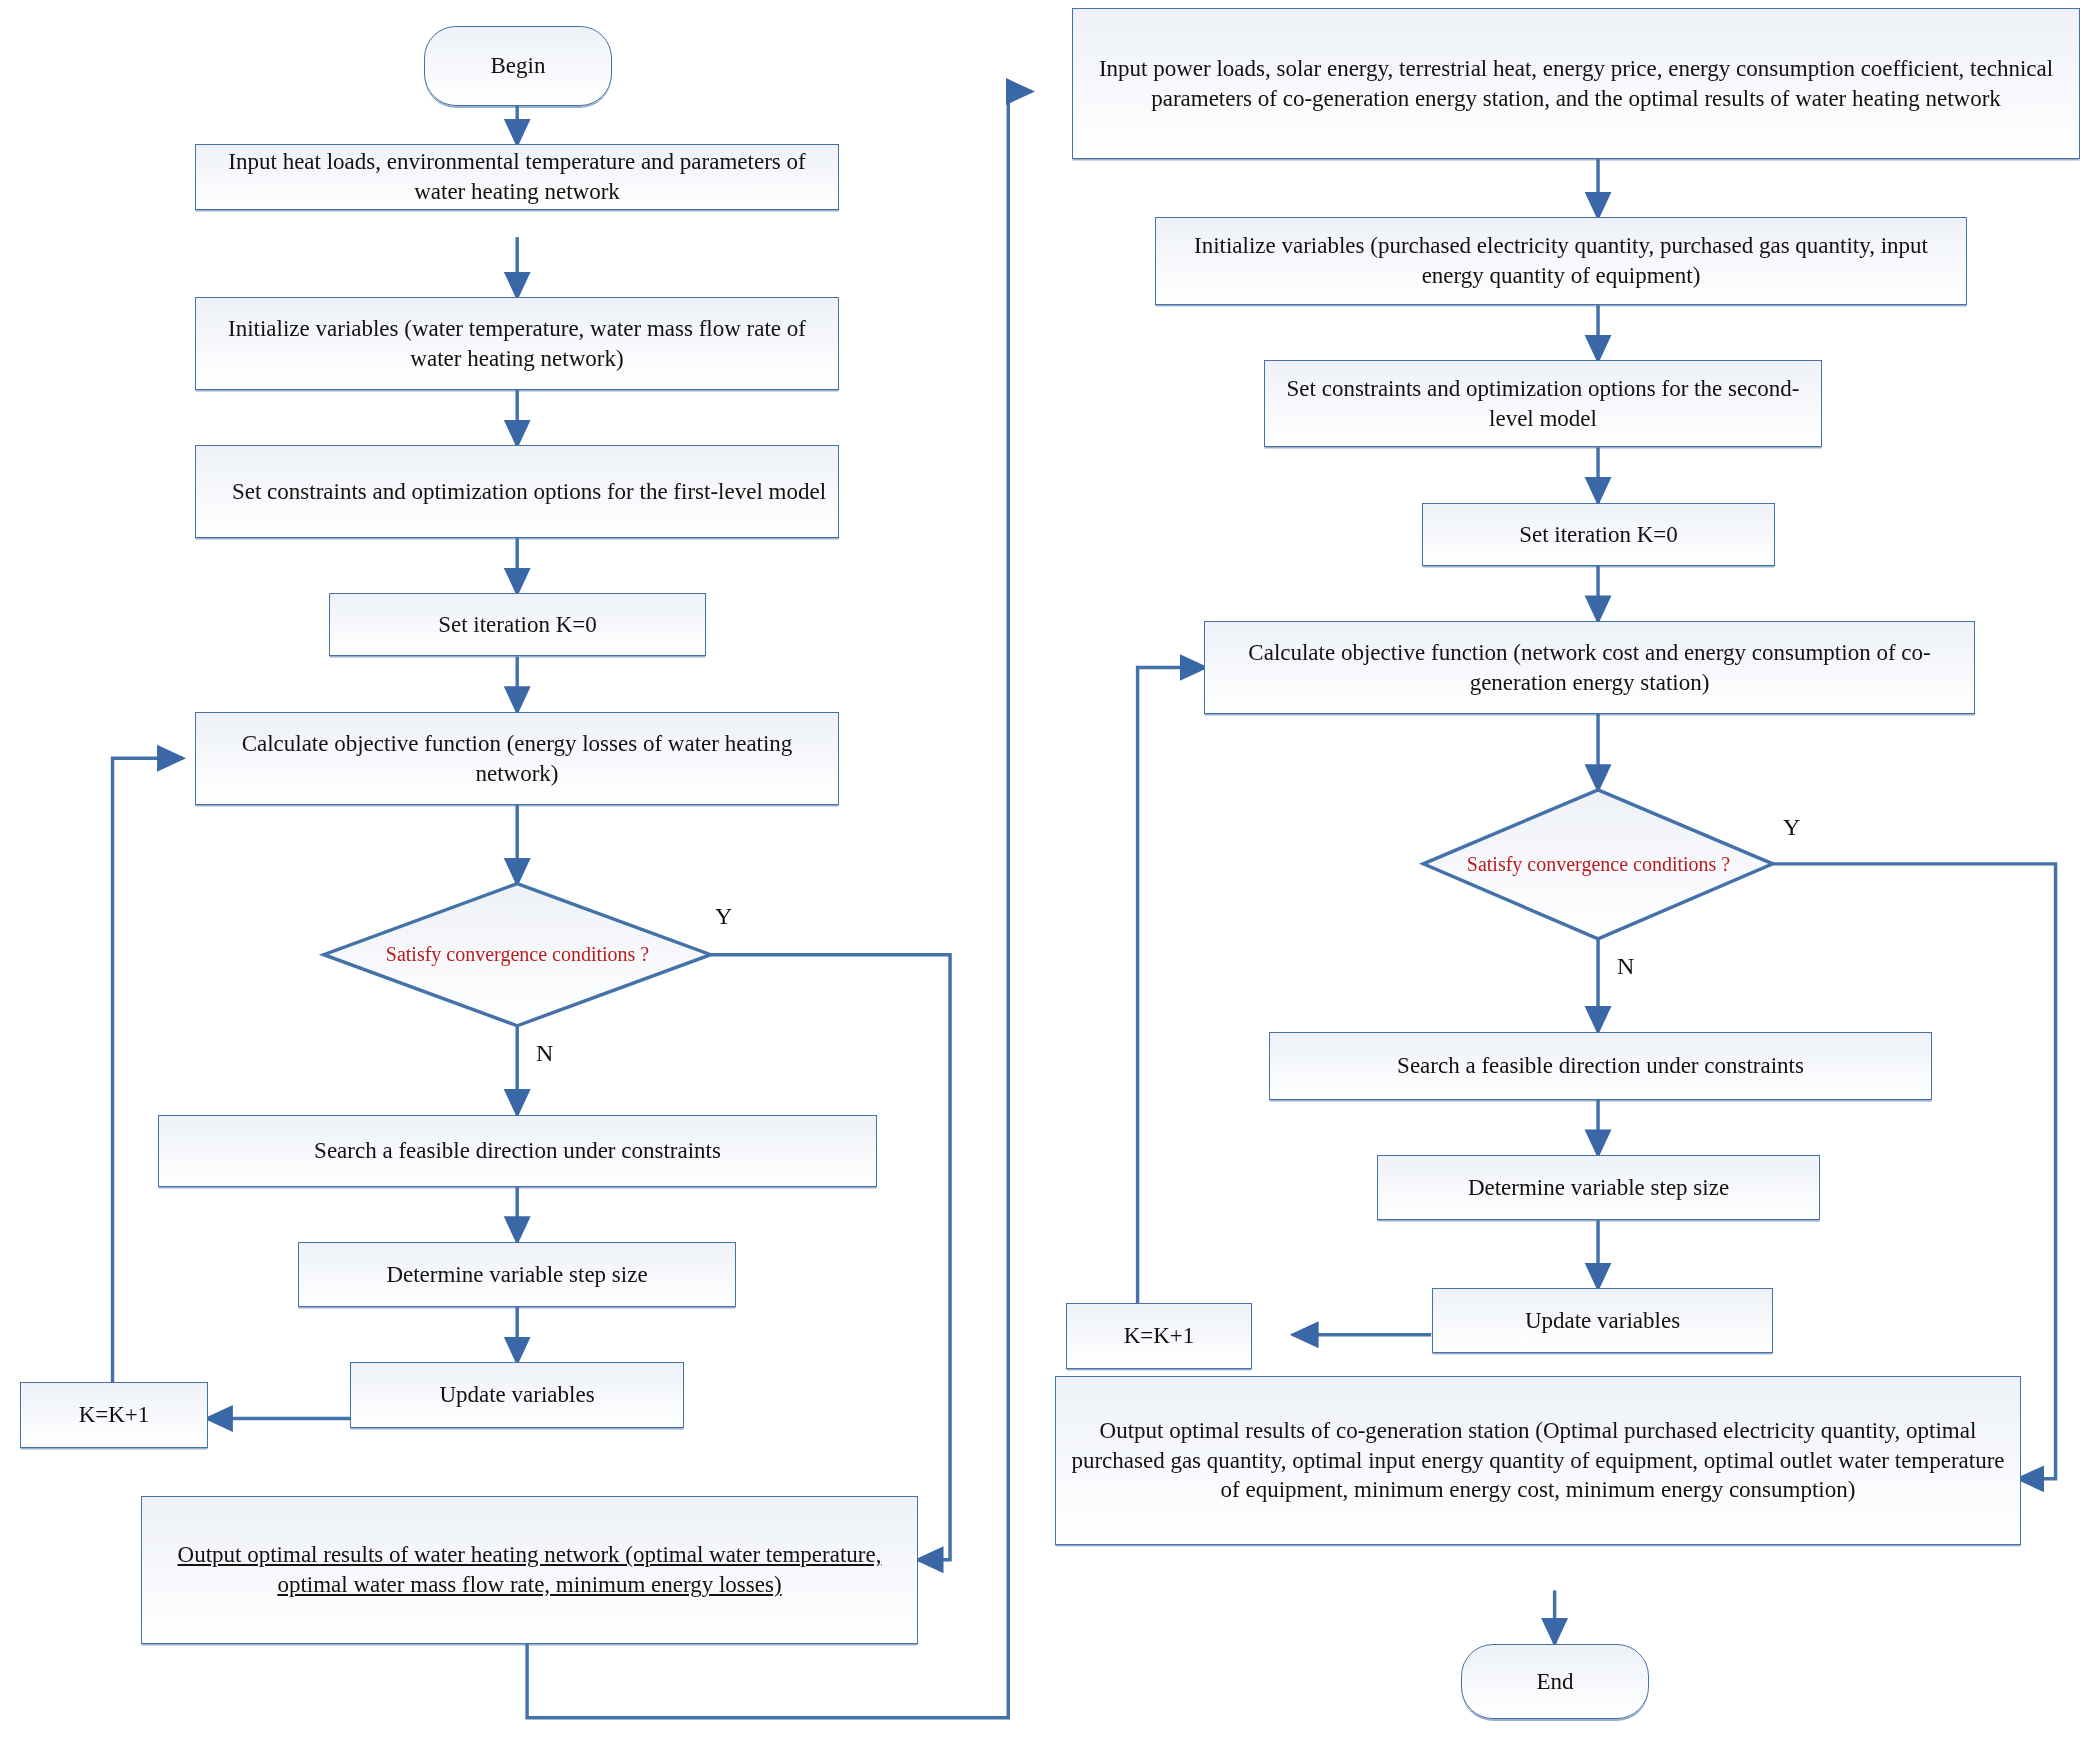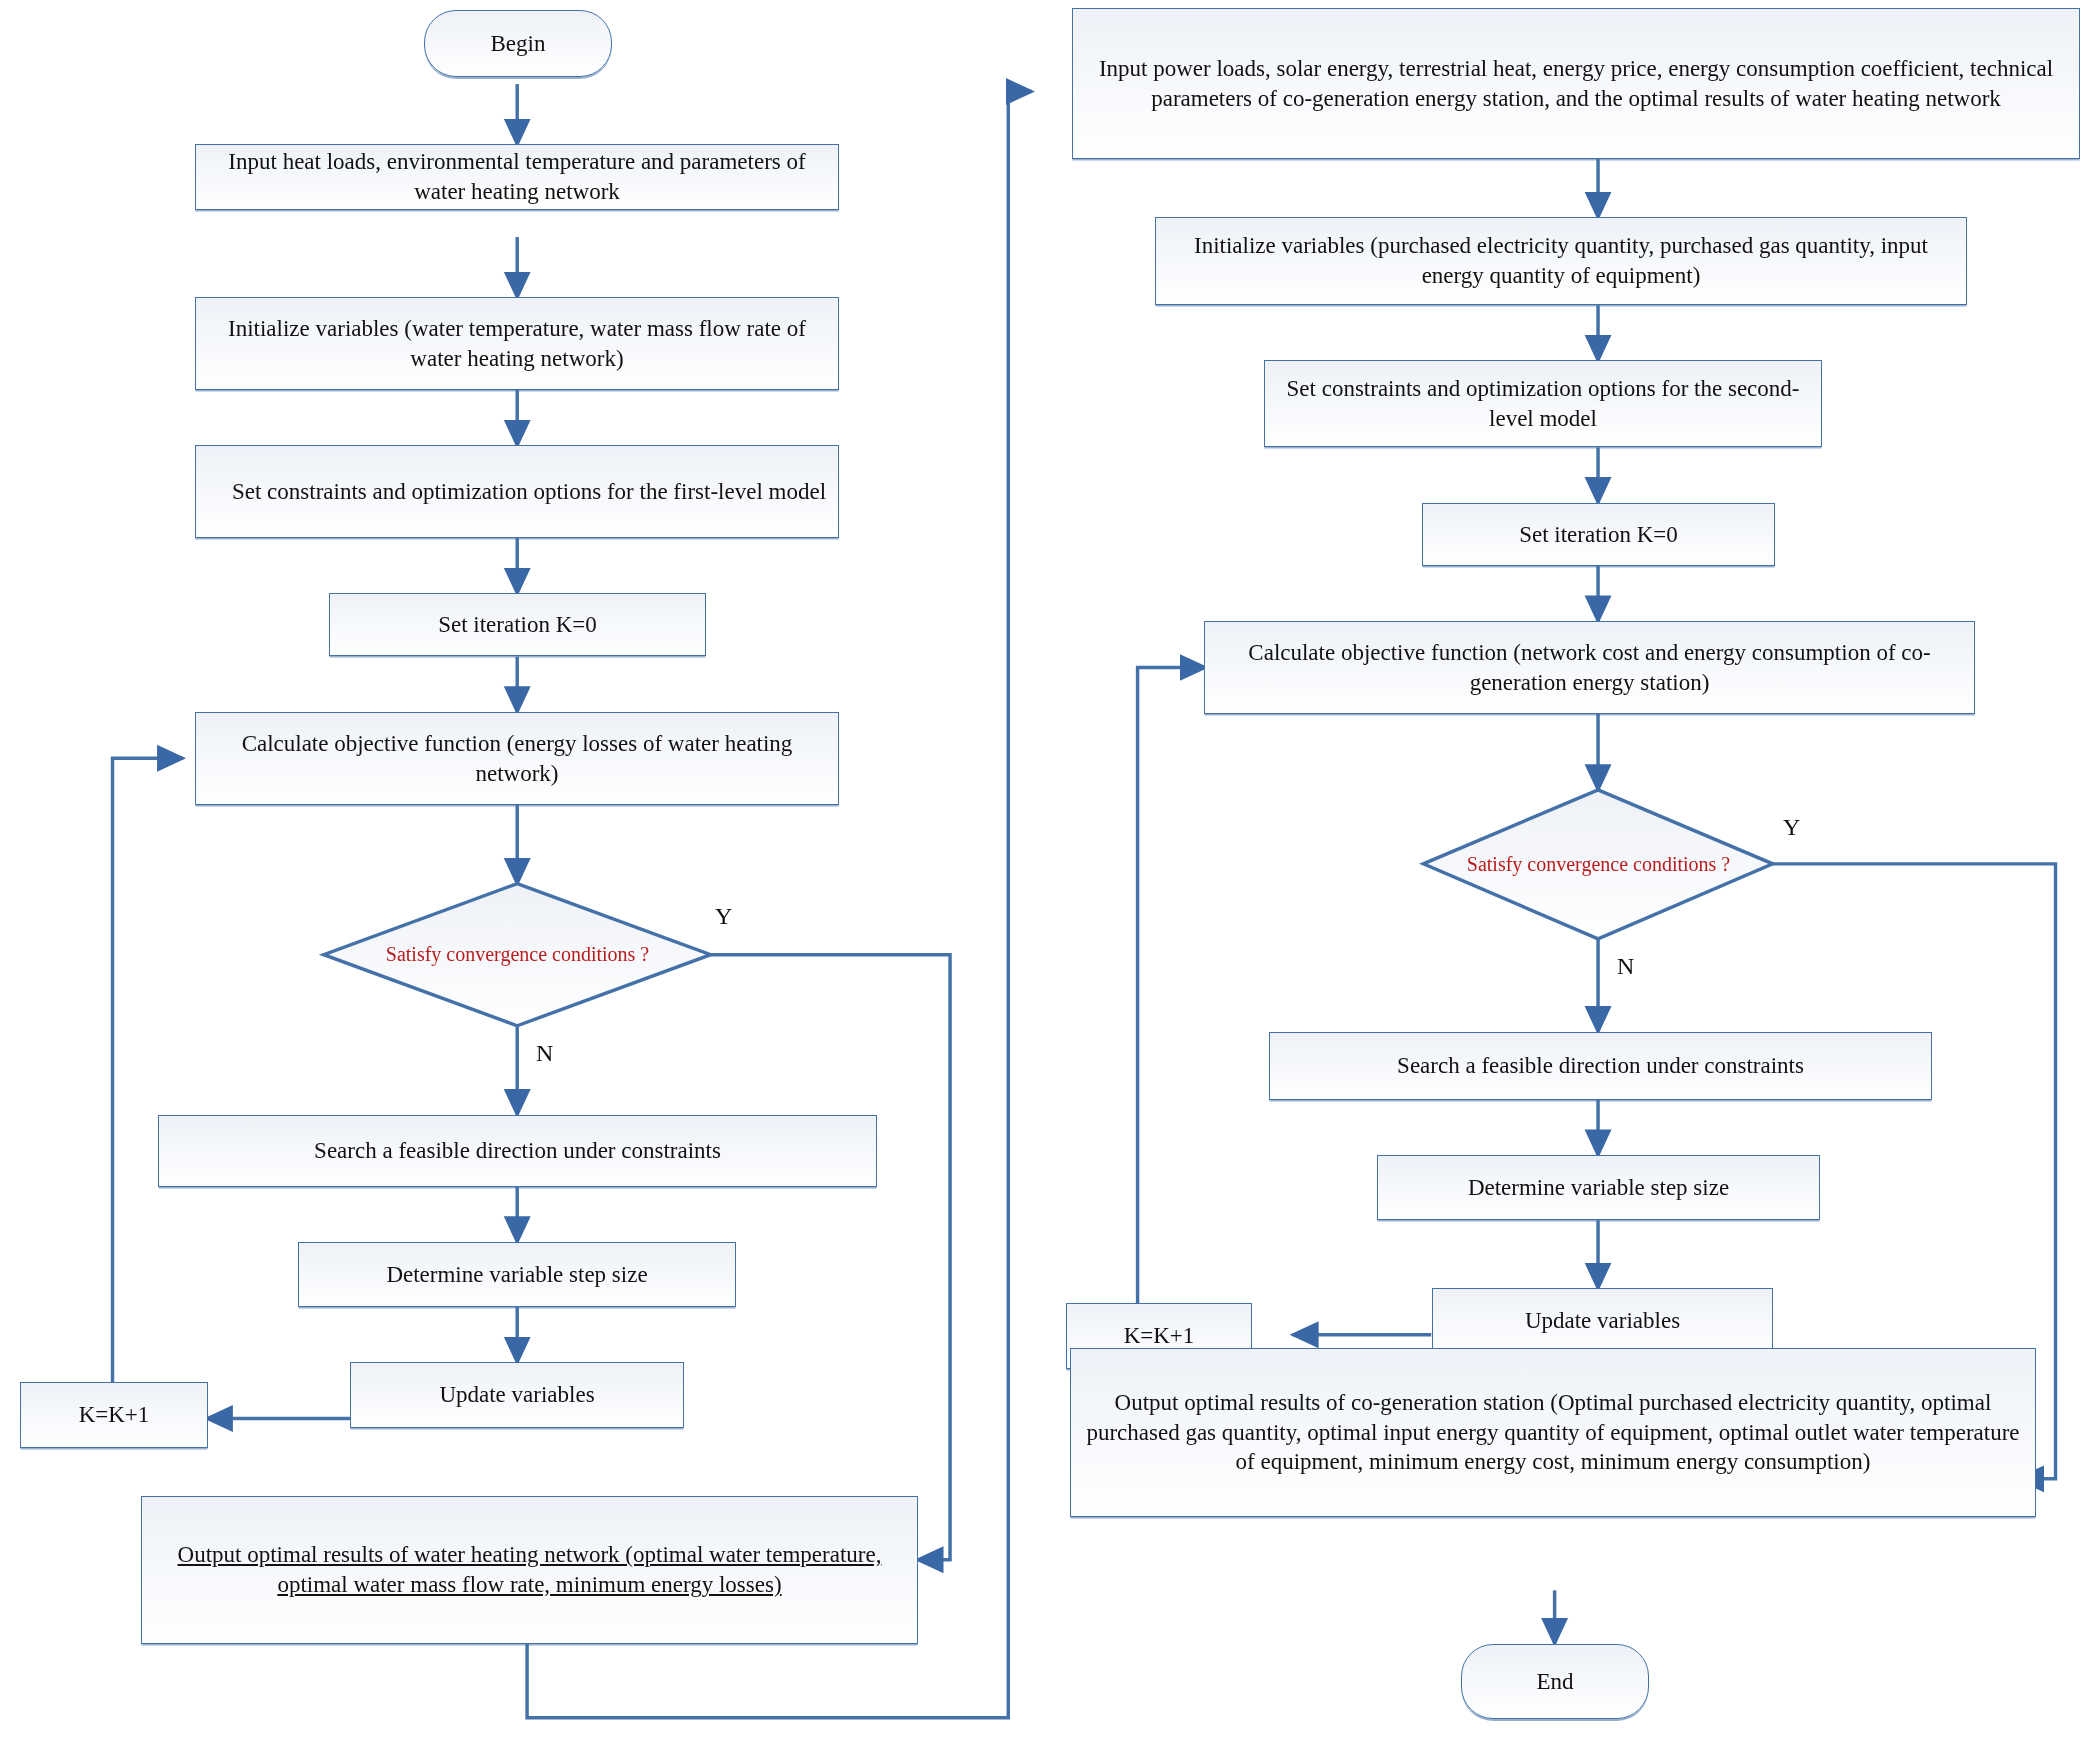--- a/index.html
+++ b/index.html
@@ -85,21 +85,21 @@
       <polygon points="3238,1600 3592,1750 3238,1902 2884,1750" fill="url(#dg)"></polygon>
     </g>
     <defs>
       <linearGradient id="dg" x1="0" y1="0" x2="0" y2="1">
         <stop offset="0%" stop-color="#eef1f7"></stop>
         <stop offset="100%" stop-color="#ffffff"></stop>
       </linearGradient>
     </defs>
   </svg>
 
-  <div class="node terminal" style="left:424px;top:10px;width:188px;height:67px;">
+  <div class="node terminal" style="left:424px;top:26px;width:188px;height:80px;">
     <span class="txt">Begin</span>
   </div>
 
   <div class="node" style="left:195px;top:144px;width:644px;height:66px;">
     <span class="txt">Input heat loads, environmental temperature and parameters of water heating network</span>
   </div>
 
   <div class="node" style="left:195px;top:297px;width:644px;height:93px;font-family:Liberation Serif, serif;">
     <span class="txt">Initialize variables (water temperature, water mass flow rate of water heating network)</span>
   </div>
@@ -177,21 +177,21 @@
   </div>
 
   <div class="node" style="left:1432px;top:1288px;width:341px;height:65px;">
     <span class="txt">Update variables</span>
   </div>
 
   <div class="node" style="left:1066px;top:1303px;width:186px;height:66px;">
     <span class="txt">K=K+1</span>
   </div>
 
-  <div class="node" style="left:1055px;top:1348px;width:966px;height:169px;margin-left:15px;">
+  <div class="node" style="left:1055px;top:1376px;width:966px;height:169px;">
     <span class="txt">Output optimal results of co-generation station (Optimal purchased electricity quantity, optimal purchased gas quantity, optimal input energy quantity of equipment, optimal outlet water temperature of equipment, minimum energy cost, minimum energy consumption)</span>
   </div>
 
   <div class="node terminal" style="left:1461px;top:1644px;width:188px;height:75px;">
     <span class="txt">End</span>
   </div>
 
 </div>
 
 

